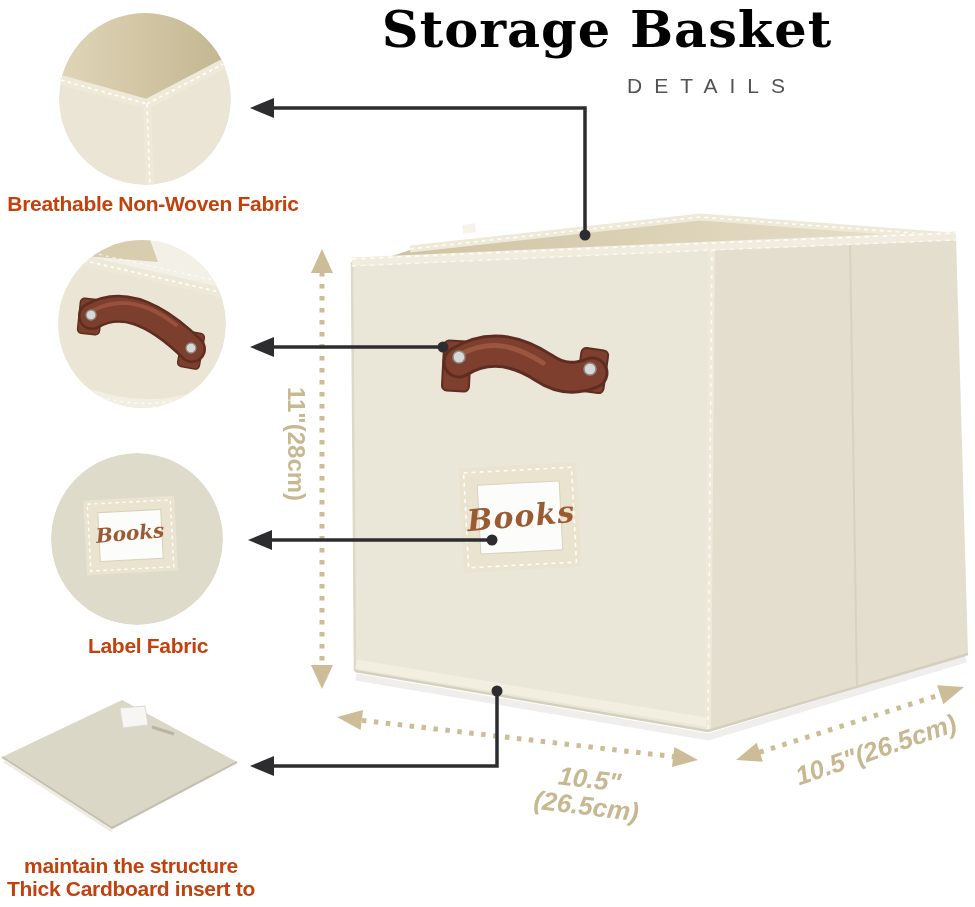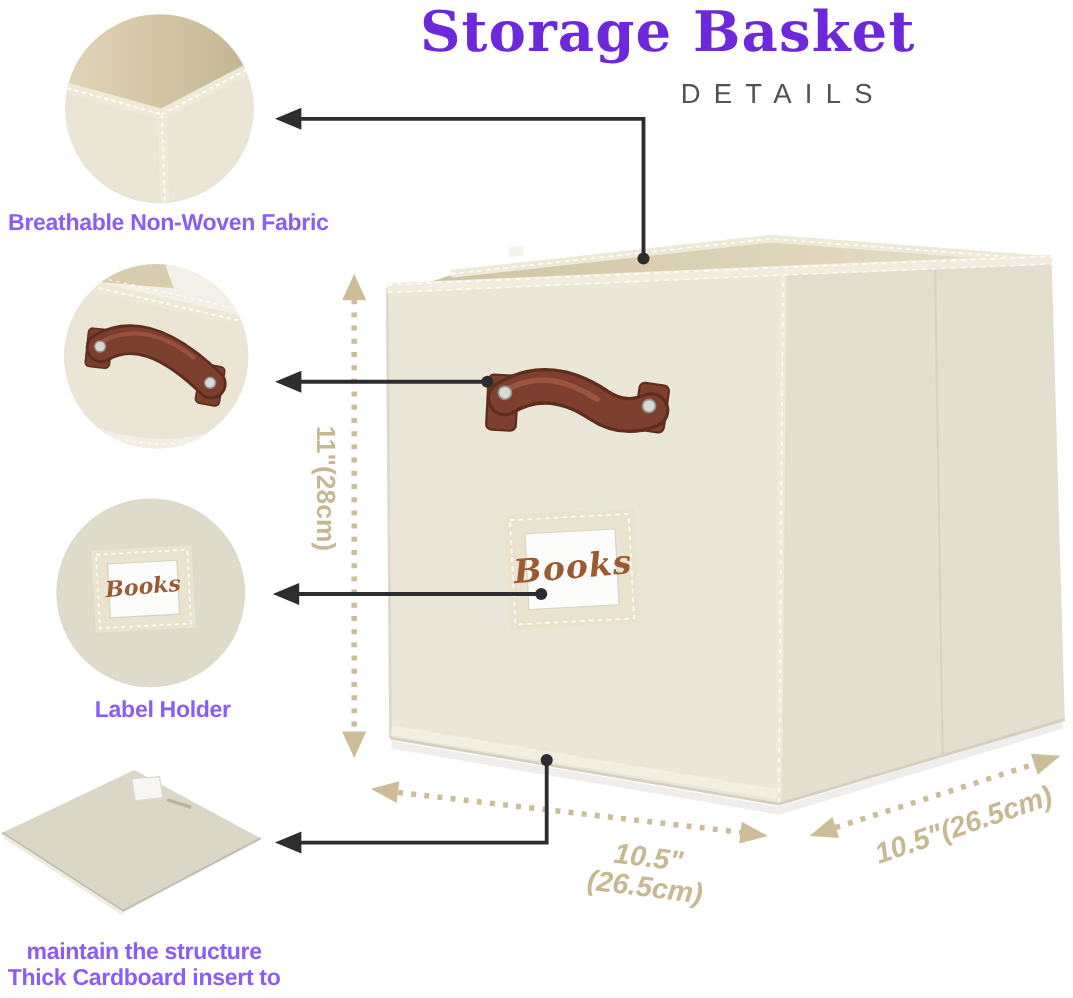--- a/index.html
+++ b/index.html
@@ -4,28 +4,28 @@
 <style>
   html,body{margin:0;padding:0;background:#ffffff;}
   .canvas{
     position:relative;width:975px;height:907px;background:#ffffff;overflow:hidden;
     font-family:"Liberation Sans", sans-serif;
   }
   .scene{position:absolute;left:0;top:0;}
   .txt{position:absolute;white-space:nowrap;}
   .center{transform:translate(-50%,-50%);}
   .page-title{
-    font-family:"DejaVu Serif", serif;font-weight:700;font-size:51px;color:#6d28d9;
+    font-family:"DejaVu Serif", serif;font-weight:700;font-size:51px;color:#000000;
     letter-spacing:1px;
   }
   .page-subtitle{
-    font-weight:400;font-size:25px;color:#525254;letter-spacing:12px;
+    font-weight:400;font-size:21px;color:#525254;letter-spacing:12px;
   }
   .callout-label{
-    font-weight:700;font-size:21px;color:#8b5cf6;letter-spacing:-0.3px;text-align:center;line-height:23px;
+    font-weight:700;font-size:21px;color:#c2410c;letter-spacing:-0.3px;text-align:center;line-height:23px;
   }
   .dim{
     font-weight:700;font-size:24px;color:#c7b892;text-align:center;line-height:27px;
   }
   .dim.italic{font-style:italic;font-size:26px;}
   .rot90{transform:translate(-50%,-50%) rotate(90deg);}
   .rot7{transform:translate(-50%,-50%) rotate(7deg);}
   .rotm19{transform:translate(-50%,-50%) rotate(-19deg);}
   .rotm5{transform:translate(-50%,-50%) rotate(-5deg);}
   .script{
@@ -185,21 +185,21 @@
       <polyline points="497,691 497,766 262,766"></polyline>
       <polygon points="250,766 274,756 274,776" fill="#2d2d2f" stroke="none"></polygon>
       <circle cx="497" cy="691" r="5.5" fill="#2d2d2f" stroke="none"></circle>
     </g>
   </svg>
 
   <div class="txt center page-title" style="left:607px;top:29px;">Storage Basket</div>
   <div class="txt center page-subtitle" style="left:712px;top:86px;">DETAILS</div>
 
   <div class="txt center callout-label" style="left:153px;top:203px;">Breathable Non-Woven Fabric</div>
-  <div class="txt center callout-label" style="left:148px;top:645px;">Label Holder</div>
+  <div class="txt center callout-label" style="left:148px;top:645px;">Label Fabric</div>
   <div class="txt center callout-label" style="left:131px;top:877px;">
     <span style="display:block">maintain the structure</span>
     <span style="display:block">Thick Cardboard insert to</span>
   </div>
 
   <div class="txt dim rot90" style="left:296px;top:444px;">11"(28cm)</div>
   <div class="txt dim italic rot7" style="left:588px;top:793px;">
     <span style="display:block">10.5"</span>
     <span style="display:block">(26.5cm)</span>
   </div>

